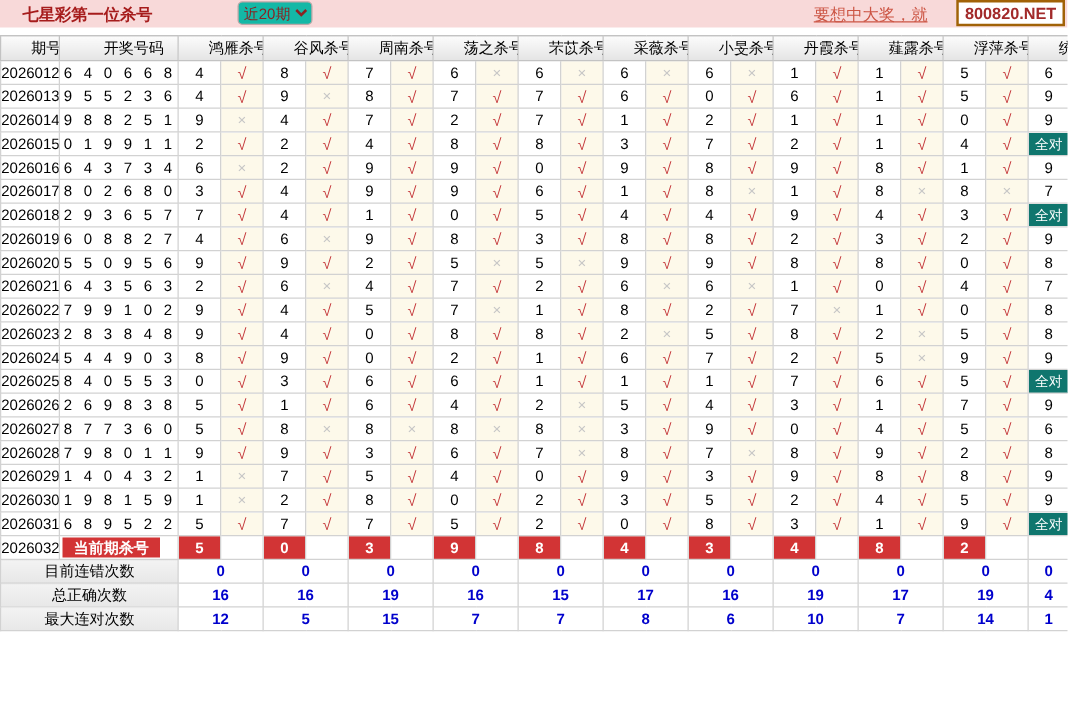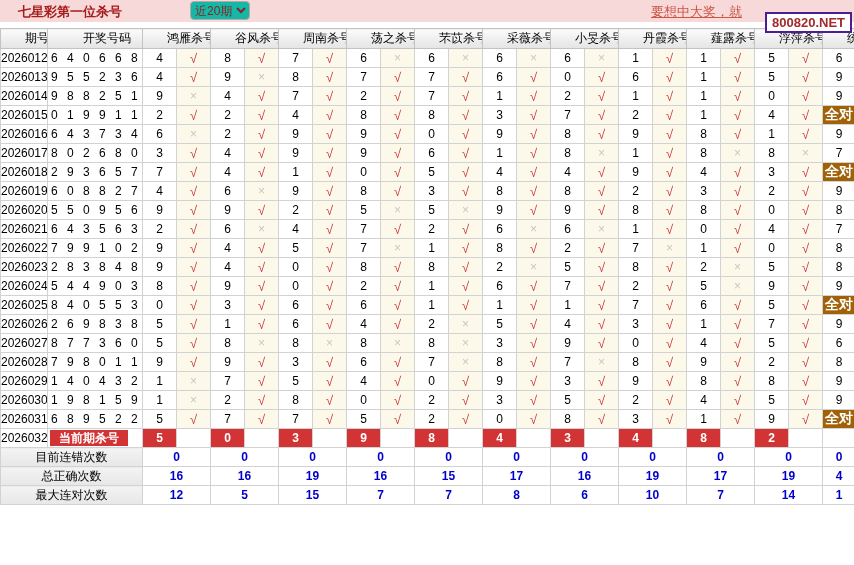--- a/index.html
+++ b/index.html
@@ -4,36 +4,36 @@
 <style>
   * { box-sizing: border-box; margin: 0; padding: 0; }
   html,body { width: 854px; height: 565px; overflow: hidden; background:#fff;
     font-family: "Liberation Sans", "DejaVu Sans", sans-serif; }
   .topbar { position: relative; height: 22px; background:#f8d9d9; }
   .title { position:absolute; left:18px; top:3px; font-size:13px; font-weight:bold; color:#a61c1c; }
   .range { position:absolute; left:190px; top:1px; height:19px; font-size:12px; color:#8b2222;
     background:#14b8a6; border:1px solid #b9a6a6; border-radius:4px; }
   .promo-link { position:absolute; right:112px; top:3px; font-size:13px; color:#cc5544;
     text-decoration:underline; white-space:nowrap; }
-  .promo-box { position:absolute; right:2px; top:12px; z-index:2; background:#fff;
-    border:2px solid #4c1d95; padding:1px 5px; font-size:13px; font-weight:bold; color:#a22a2a; }
+  .promo-box { position:absolute; right:2px; top:0; z-index:2; background:#fff;
+    border:2px solid #a16207; padding:1px 5px; font-size:13px; font-weight:bold; color:#a22a2a; }
   .gap { height:6px; background:#fff; }
   table { border-collapse: collapse; table-layout: fixed; width: 854px; font-size:12px; }
   th { background: linear-gradient(#fbfbfb,#e4e4e4); border:1px solid #c3c3c3;
     height:20px; font-weight:normal; color:#000; text-align:center; overflow:hidden; white-space:nowrap;padding-left:24px; }
   td { border:1px solid #d2d2d2; height:19px; text-align:center; color:#000;
     overflow:hidden; white-space:nowrap; padding:0; }
   tr { height:19px; }
   .kmark { background:#fdf9ea; }
   .check { color:#c5393c; font-size:13px; }
   .cross { color:#c6c6c6; font-size:12px; }
   .digits { letter-spacing:3px; padding-left:3px; }
   .bonus { color:#e22222; letter-spacing:0; }
   .red-bg { background:#d23435; color:#fff; font-weight:bold; font-size:12px; }
-  .fullbadge { background:#a16207; color:#fff; font-weight:bold; font-size:14px; letter-spacing:0; }
+  .fullbadge { background:#0f766e; color:#fff; font-weight:normal; font-size:11px; letter-spacing:0; }
   .cur-badge { display:block; margin:1px 14px 1px 2px; background:#d23435; color:#fff;
     font-weight:bold; font-size:12px; line-height:16px; }
   .labelcell { background: linear-gradient(#f3f3f3,#e7e7e7); font-size:12px;margin-left:12px; }
   .blue { color:#0000cc; font-weight:bold; }
   .redtxt { color:#ee1111; font-weight:bold; }
 </style>
 </head>
 <body>
 
 <div class="topbar">

